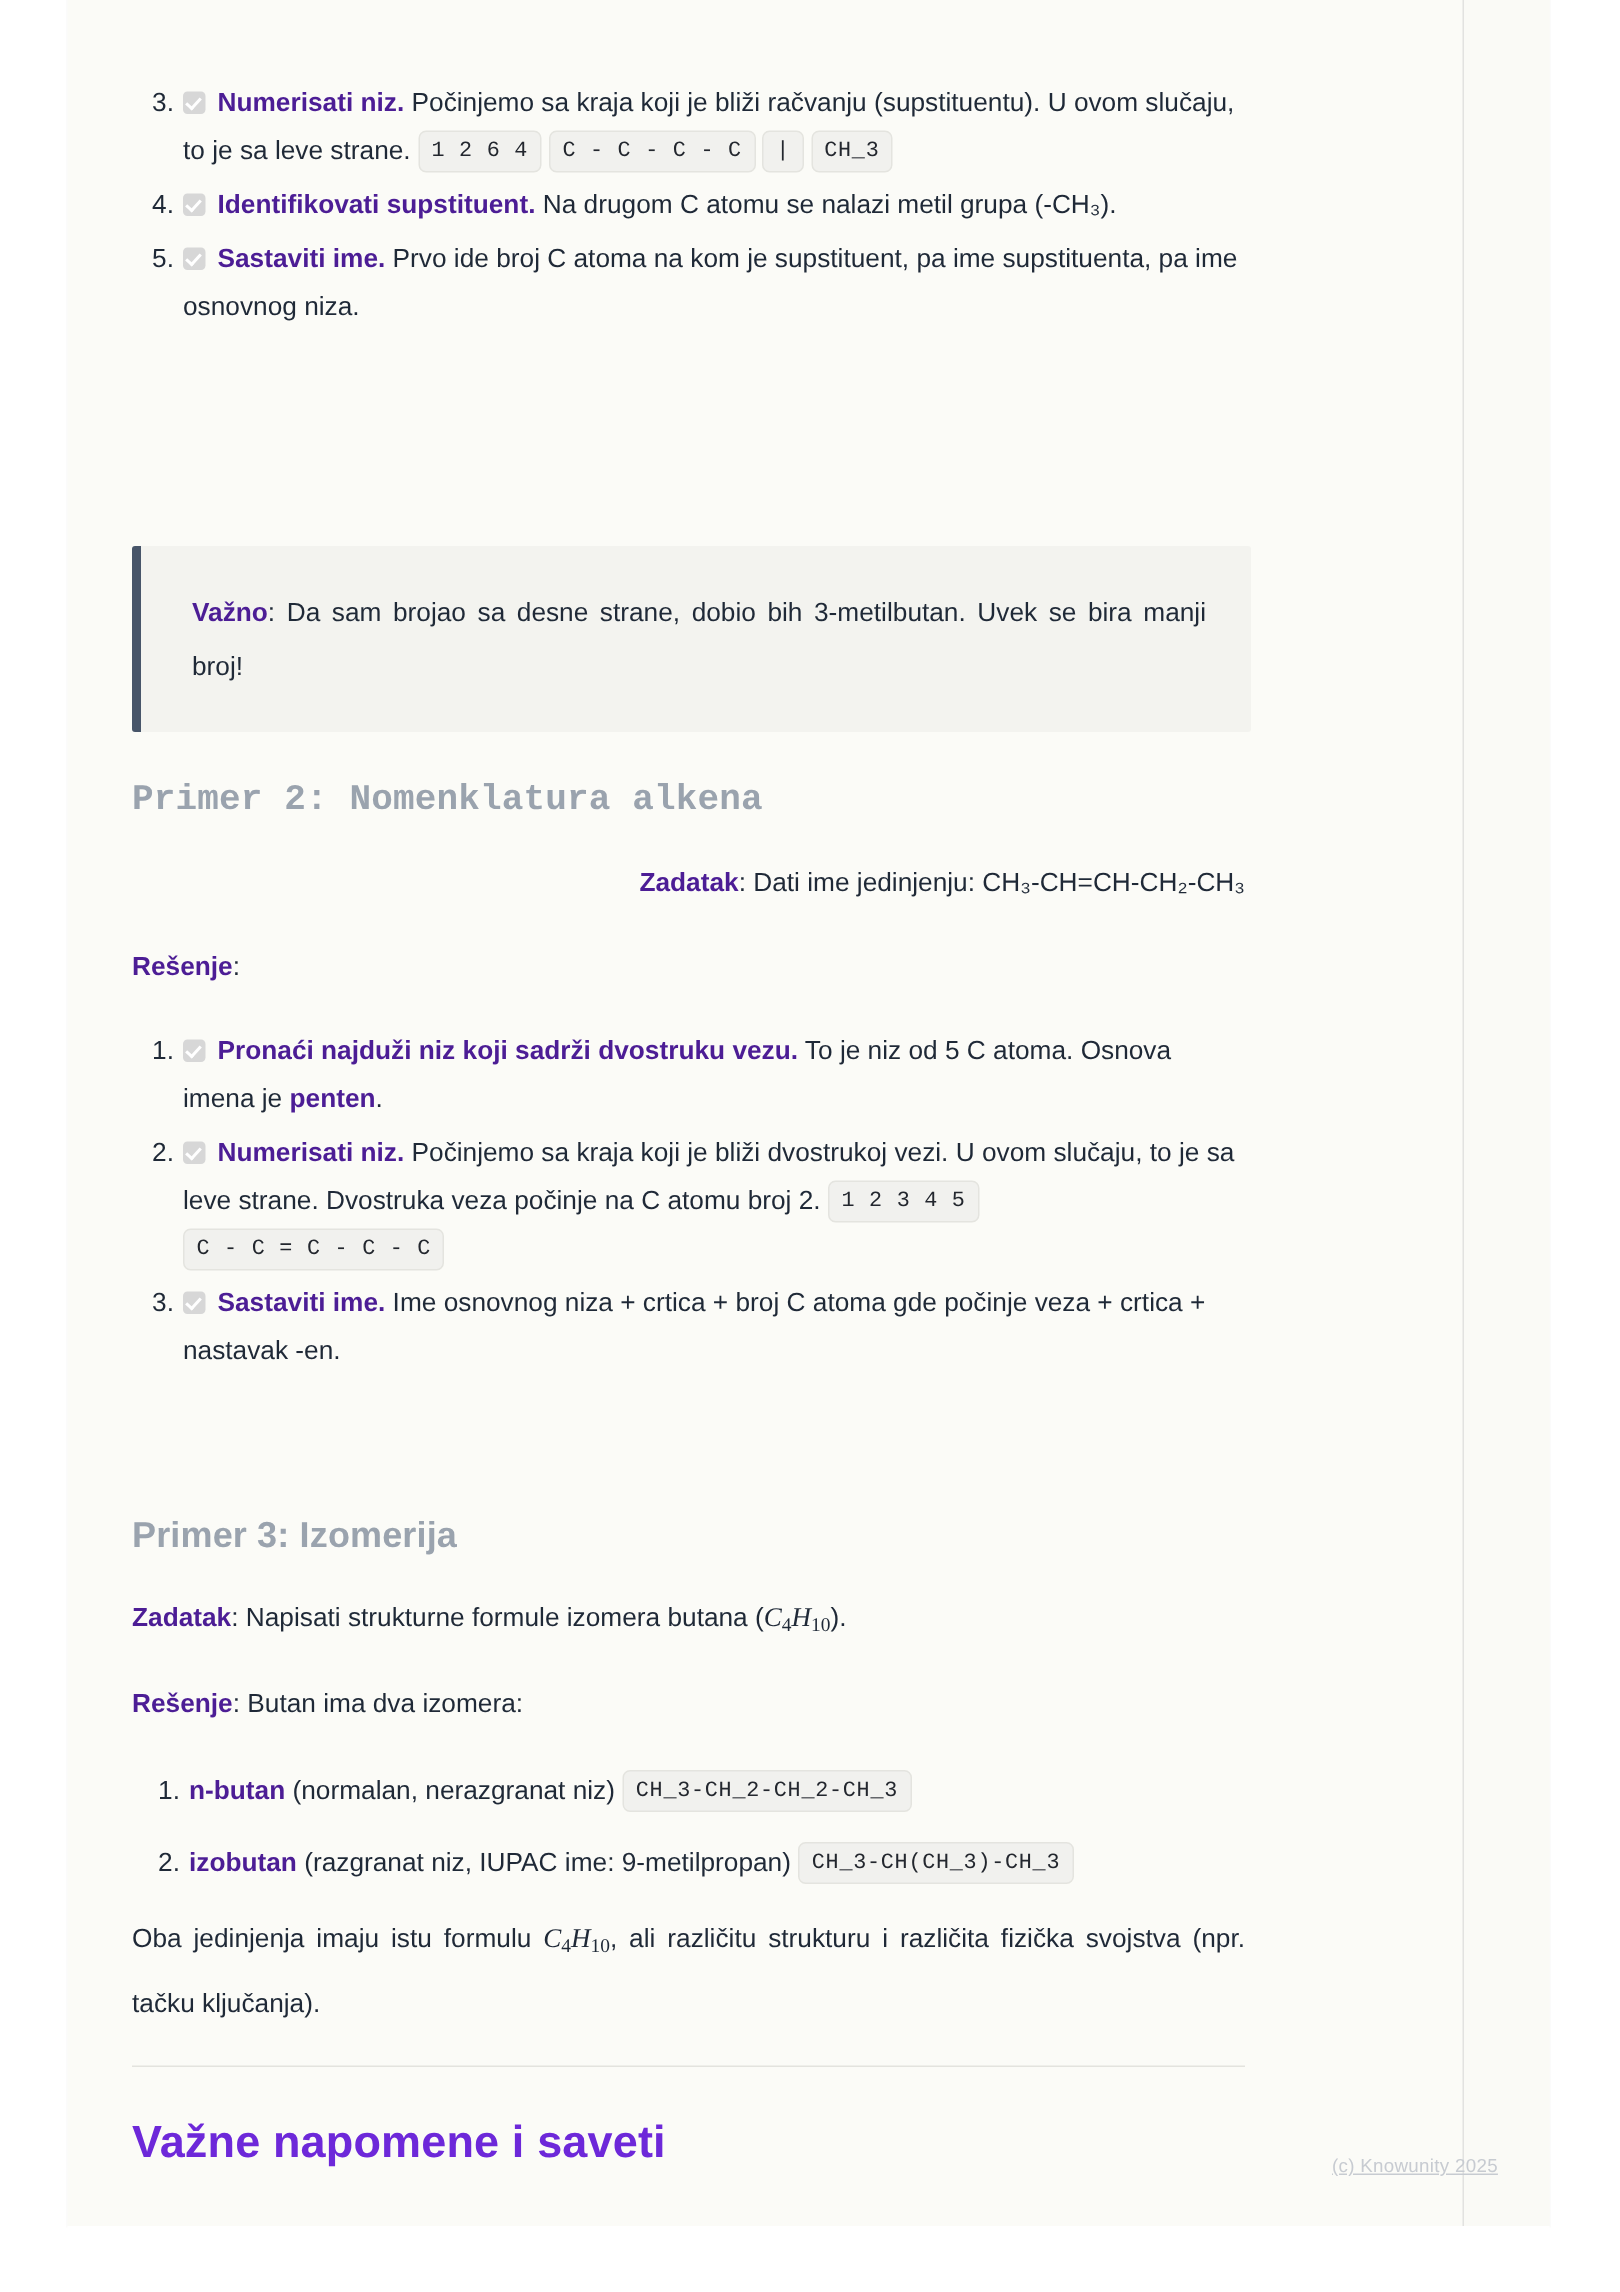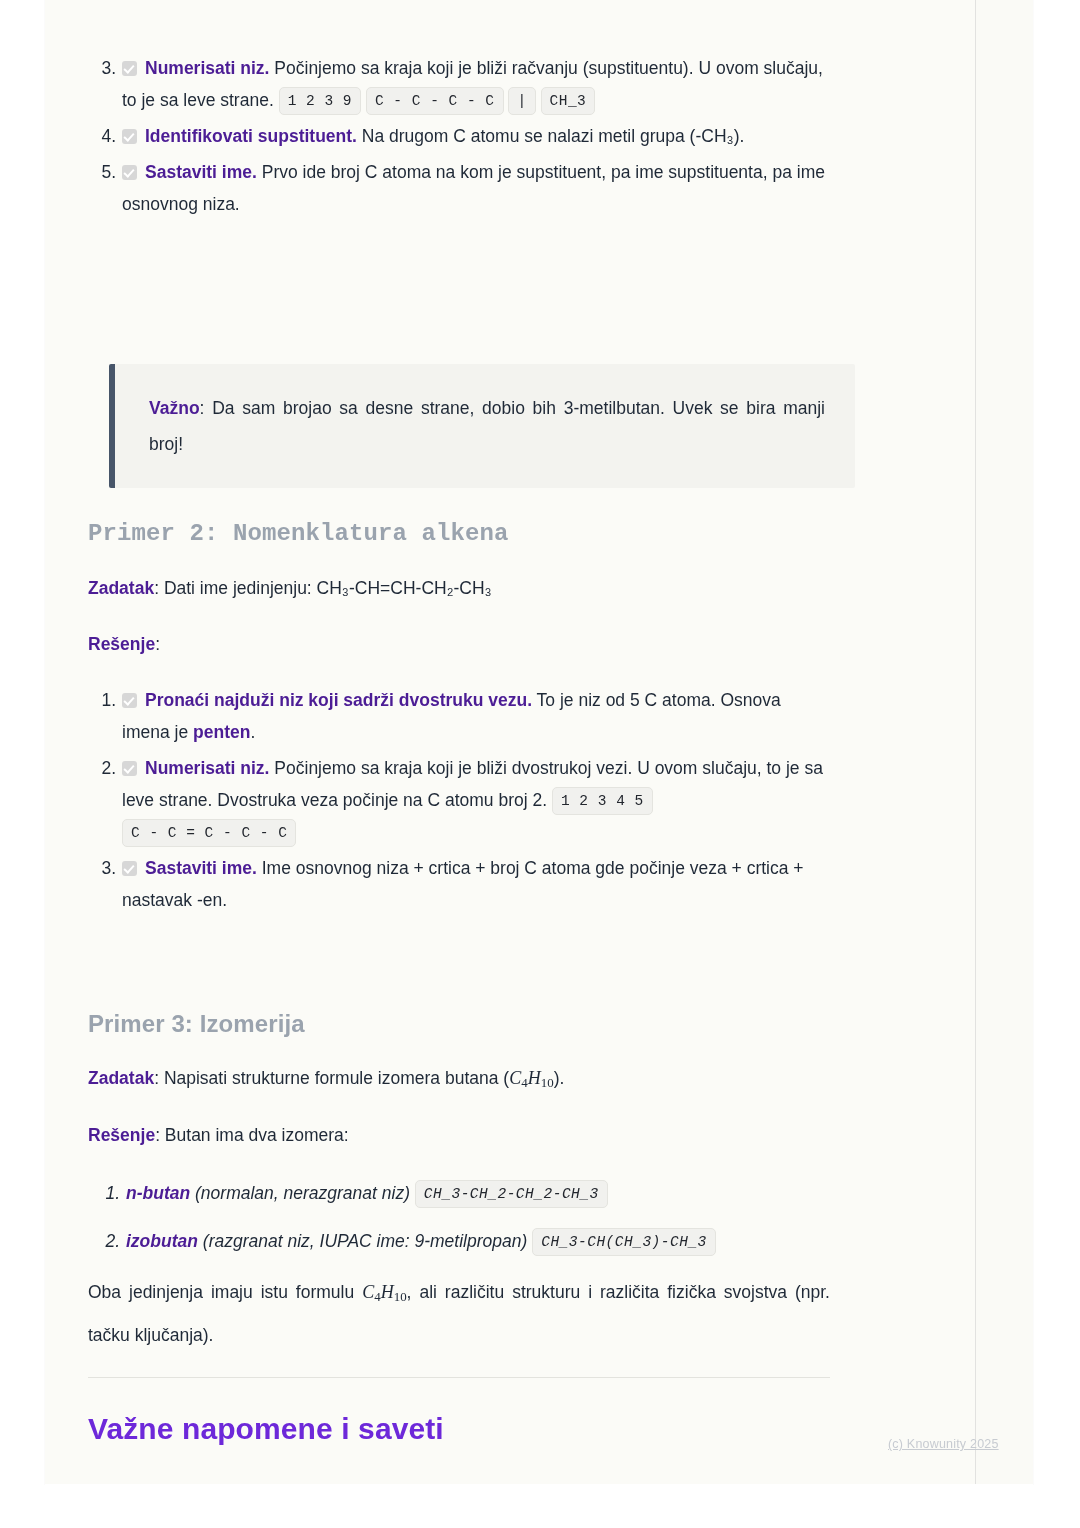--- a/index.html
+++ b/index.html
@@ -250,39 +250,39 @@
   <div class="page-sheet"></div>
   <div class="page-edge-2"></div>
   <div class="page-edge"></div>
   <div class="sheet-bottom"></div>
 
   <div class="content">
 
     <ol class="task-list" style="position:absolute; top:52px; left:0; width:742px;" start="2">
 
       <li style="counter-increment: tasknum 2;">
-        <span class="chk"></span><b>Numerisati niz.</b><span> Počinjemo sa kraja koji je bliži račvanju (supstituentu). U ovom slučaju, to je sa leve strane. </span><code>1 2 3 9</code> <code>C - C - C - C</code> <code>|</code> <code>CH_3</code>
+        <span class="chk"></span><b>Numerisati niz.</b><span> Počinjemo sa kraja koji je bliži račvanju (supstituentu). U ovom slučaju, to je sa leve strane. </span><code>1 2 6 4</code> <code>C - C - C - C</code> <code>|</code> <code>CH_3</code>
       </li>
 
       <li>
         <span class="chk"></span><b>Identifikovati supstituent.</b><span> Na drugom C atomu se nalazi metil grupa (-CH₃).</span>
       </li>
 
       <li>
         <span class="chk"></span><b>Sastaviti ime.</b><span> Prvo ide broj C atoma na kom je supstituent, pa ime supstituenta, pa ime osnovnog niza.</span>
       </li>
     </ol>
 
-    <div class="callout" style="position:absolute; top:364px; left:0; width:676px;margin-left:21px;">
+    <div class="callout" style="position:absolute; top:364px; left:0; width:676px;">
       <div class="para justify"><b>Važno</b><span>: </span><span>Da sam brojao sa desne strane, dobio bih 3-metilbutan. Uvek se bira manji broj!</span></div>
     </div>
 
     <h2 class="section-heading" style="position:absolute; top:518px; left:0;font-family:Liberation Mono, monospace;">Primer 2: Nomenklatura alkena</h2>
 
-    <div class="para" style="position:absolute; top:572px; left:0; width:742px;"><b>Zadatak</b><span>: </span><span>Dati ime jedinjenju: CH₃-CH=CH-CH₂-CH₃</span></div>
+    <div class="para" style="position:absolute; top:572px; left:0; width:742px;text-align:right;"><b>Zadatak</b><span>: </span><span>Dati ime jedinjenju: CH₃-CH=CH-CH₂-CH₃</span></div>
 
     <div class="para" style="position:absolute; top:628px; left:0;"><b>Rešenje</b><span>:</span></div>
 
     <ol class="task-list" style="position:absolute; top:684px; left:0; width:742px;">
 
       <li>
         <span class="chk"></span><b>Pronaći najduži niz koji sadrži dvostruku vezu.</b><span> To je niz od 5 C atoma. Osnova imena je </span><b>penten</b><span>.</span>
       </li>
 
       <li>
@@ -293,21 +293,21 @@
         <span class="chk"></span><b>Sastaviti ime.</b><span> Ime osnovnog niza + crtica + broj C atoma gde počinje veza + crtica + nastavak -en.</span>
       </li>
     </ol>
 
     <h2 class="section-heading" style="position:absolute; top:1008px; left:0;">Primer 3: Izomerija</h2>
 
     <div class="para" style="position:absolute; top:1062px; left:0; width:742px;"><b>Zadatak</b><span>: </span><span>Napisati strukturne formule izomera butana (</span><span class="math"><span>C</span><sub>4</sub><span>H</span><sub>10</sub></span><span>).</span></div>
 
     <div class="para" style="position:absolute; top:1119px; left:0;"><b>Rešenje</b><span>: </span><span>Butan ima dva izomera:</span></div>
 
-    <ol class="plain-list" style="position:absolute; top:1172px; left:0; width:742px;font-style:italic;">
+    <ol class="plain-list" style="position:absolute; top:1172px; left:0; width:742px;">
       <li><b>n-butan</b><span> (normalan, nerazgranat niz) </span><code>CH_3-CH_2-CH_2-CH_3</code></li>
       <li><b>izobutan</b><span> (razgranat niz, IUPAC ime: 9-metilpropan) </span><code>CH_3-CH(CH_3)-CH_3</code></li>
     </ol>
 
     <div class="para justify" style="position:absolute; top:1273px; left:0; width:742px; line-height:38px;"><span>Oba jedinjenja imaju istu formulu </span><span class="math"><span>C</span><sub>4</sub><span>H</span><sub>10</sub></span><span>, ali različitu strukturu i različita fizička svojstva (npr. tačku ključanja).</span></div>
 
     <hr class="rule" style="position:absolute; top:1377px; left:0;">
 
     <h1 class="big-heading" style="position:absolute; top:1410px; left:0;">Važne napomene i saveti</h1>
   </div>

